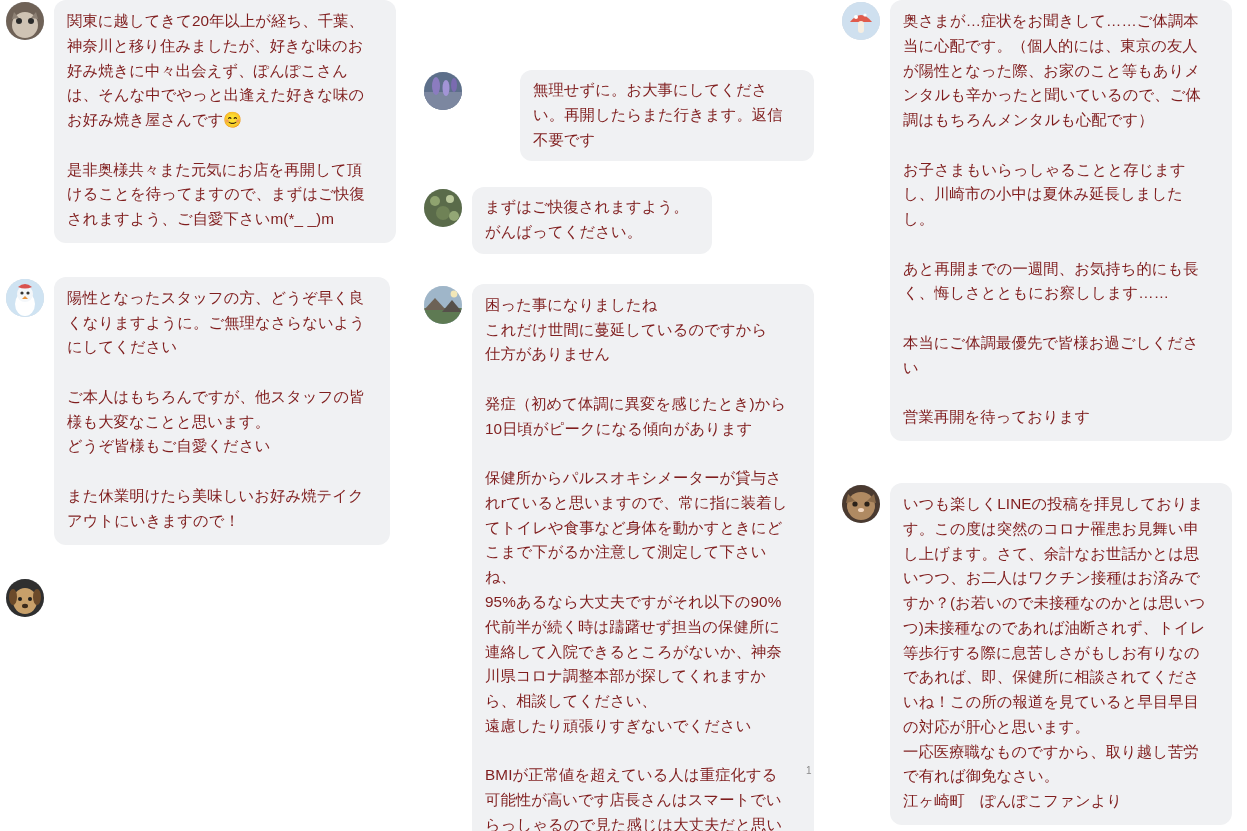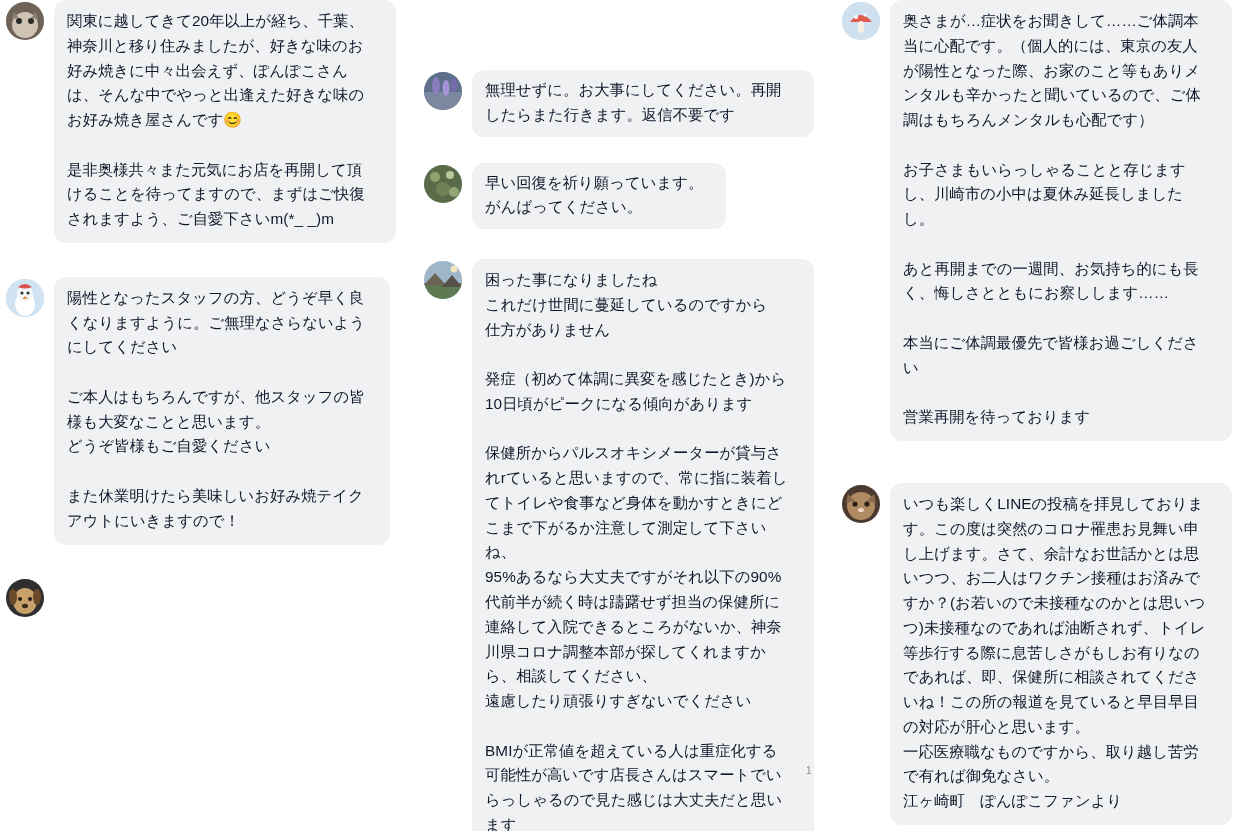--- a/index.html
+++ b/index.html
@@ -47,21 +47,21 @@
   }
   .avatar svg { display: block; width: 38px; height: 38px; }
 
   .bubble {
     background: #f0f1f3;
     border-radius: 12px;
     padding: 9px 23px 11px 13px;
     font-size: 15.3px;
     line-height: 1.62;
     letter-spacing: 0.1px;
-    color: #0f172a;
+    color: #7f1d1d;
     max-width: 330px;
     white-space: pre-wrap;
     word-break: break-all;
   }
   .bubble.narrow { max-width: 300px; }
   .bubble.tight { padding-top: 8px; padding-bottom: 9px; }
 
   .page-number {
     position: absolute;
     left: 806px;
@@ -121,21 +121,21 @@
           <ellipse cx="31" cy="18" rx="4" ry="8" fill="#6b4a2a"></ellipse>
           <circle cx="14" cy="20" r="2" fill="#1d1d1d"></circle>
           <circle cx="24" cy="20" r="2" fill="#1d1d1d"></circle>
           <ellipse cx="19" cy="27" rx="3" ry="2.2" fill="#3b2a1a"></ellipse>
         </svg>
       </span>
     </div>
   </div>
 
   <div class="column col-2">
-    <div class="msg" style="margin-top:70px;">
+    <div class="msg" style="margin-top:70px;gap:48px;">
       <span class="avatar">
         <svg viewBox="0 0 38 38" xmlns="http://www.w3.org/2000/svg">
           <rect width="38" height="38" fill="#5d6f8a"></rect>
           <rect y="20" width="38" height="18" fill="#7c87a0"></rect>
           <ellipse cx="12" cy="14" rx="4" ry="9" fill="#8b7cc0"></ellipse>
           <ellipse cx="22" cy="16" rx="3.5" ry="8" fill="#a294d6"></ellipse>
           <ellipse cx="30" cy="13" rx="3" ry="7" fill="#7a6bb0"></ellipse>
         </svg>
       </span>
       <div class="bubble tight">無理せずに。お大事にしてください。再開したらまた行きます。返信不要です</div>
@@ -144,21 +144,21 @@
     <div class="msg" style="margin-top:26px;">
       <span class="avatar">
         <svg viewBox="0 0 38 38" xmlns="http://www.w3.org/2000/svg">
           <rect width="38" height="38" fill="#5a6b4a"></rect>
           <circle cx="11" cy="12" r="5" fill="#8fa36f"></circle>
           <circle cx="26" cy="10" r="4" fill="#b9c79a"></circle>
           <circle cx="19" cy="24" r="7" fill="#6f8256"></circle>
           <circle cx="30" cy="27" r="5" fill="#93a775"></circle>
         </svg>
       </span>
-      <div class="bubble tight">早い回復を祈り願っています。
+      <div class="bubble tight">まずはご快復されますよう。
 がんばってください。</div>
     </div>
 
     <div class="msg" style="margin-top:30px;">
       <span class="avatar">
         <svg viewBox="0 0 38 38" xmlns="http://www.w3.org/2000/svg">
           <rect width="38" height="38" fill="#9fb6c9"></rect>
           <rect y="22" width="38" height="16" fill="#5e7a53"></rect>
           <path d="M0 24 L11 12 L22 24 Z" fill="#6d6256"></path>
           <path d="M18 26 L28 14 L38 26 Z" fill="#56504a"></path>

